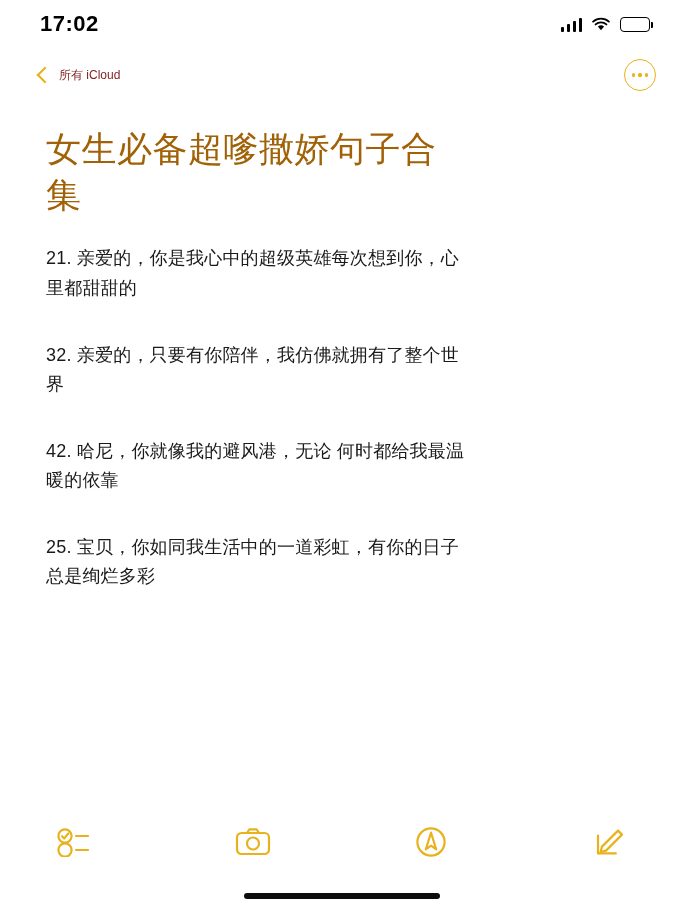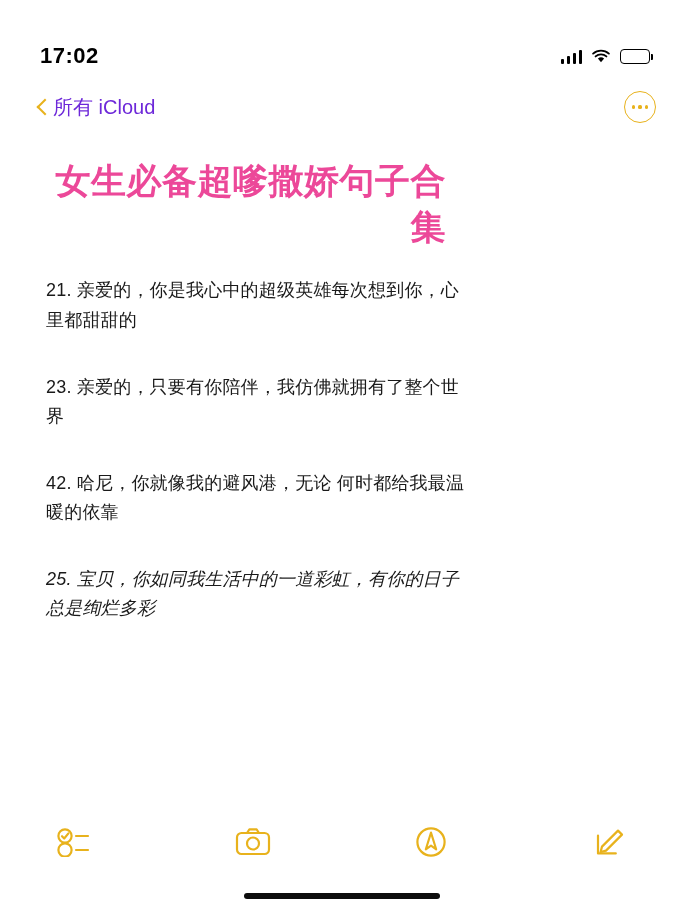--- a/index.html
+++ b/index.html
@@ -26,21 +26,20 @@
 
   
   .status-bar {
     height: 48px;
     display: flex;
     align-items: center;
     justify-content: space-between;
     padding: 0 34px 0 40px;
     box-sizing: border-box;
     flex: 0 0 auto;
-    margin-top: 32px;
   }
   .status-time {
     font-size: 22px;
     font-weight: bold;
     color: #000;
     letter-spacing: 0.5px;
   }
   .status-right {
     display: flex;
     align-items: center;
@@ -97,23 +96,23 @@
     display: flex;
     align-items: center;
     justify-content: space-between;
     padding: 0 28px 0 36px;
     box-sizing: border-box;
     flex: 0 0 auto;
   }
   .nav-back {
     display: flex;
     align-items: center;
-    gap: 6px;
-    color: #6d28d9;
-    font-size: 20px;
+    gap: 12px;
+    color: #7f1d1d;
+    font-size: 12px;
     cursor: pointer;
   }
   .chev {
     width: 11px;
     height: 19px;
     position: relative;
   }
   .chev::before {
     content: "";
     position: absolute;
@@ -146,37 +145,36 @@
 
   
   .note-body {
     flex: 1 1 auto;
     padding: 24px 40px 0 46px;
     box-sizing: border-box;
     overflow: hidden;
   }
   .note-title {
     font-size: 35px;
-    font-weight: bold;
-    color: #ec4899;
+    font-weight: normal;
+    color: #a16207;
     line-height: 1.32;
     letter-spacing: 0.5px;
     margin: 0 0 26px 0;
     max-width: 400px;
-    text-align: right;
   }
   .note-para {
     font-size: 18px;
     color: #1a1a1a;
     line-height: 1.62;
     margin: 0 0 38px 0;
     letter-spacing: 0.2px;
     max-width: 420px;
   }
-  .note-para:last-child { margin-bottom: 0; font-style: italic; }
+  .note-para:last-child { margin-bottom: 0; }
 
   
   .toolbar {
     height: 76px;
     flex: 0 0 auto;
     display: flex;
     align-items: center;
     justify-content: space-between;
     padding: 0 54px;
     box-sizing: border-box;
@@ -239,21 +237,21 @@
     <div class="nav-more">
       <i></i>
         <i></i>
         <i></i>
     </div>
   </div>
 
   <div class="note-body">
     <div class="note-title">女生必备超嗲撒娇句子合集</div>
     <p class="note-para">21. 亲爱的，你是我心中的超级英雄每次想到你，心里都甜甜的</p>
-    <p class="note-para"> 23. 亲爱的，只要有你陪伴，我仿佛就拥有了整个世界</p>
+    <p class="note-para"> 32. 亲爱的，只要有你陪伴，我仿佛就拥有了整个世界</p>
     <p class="note-para">42. 哈尼，你就像我的避风港，无论 何时都给我最温暖的依靠</p>
     <p class="note-para">25. 宝贝，你如同我生活中的一道彩虹，有你的日子总是绚烂多彩</p>
   </div>
 
   <div class="toolbar">
 
     <div class="tool-btn">
       <svg width="34" height="30" viewBox="0 0 34 30">
         <circle cx="8" cy="9" r="6.6" fill="none" stroke="#e8b21c" stroke-width="2.2"></circle>
         <path d="M5 9.2 l2.2 2.3 L11.4 6.4" fill="none" stroke="#e8b21c" stroke-width="2.2" stroke-linecap="round" stroke-linejoin="round"></path>

